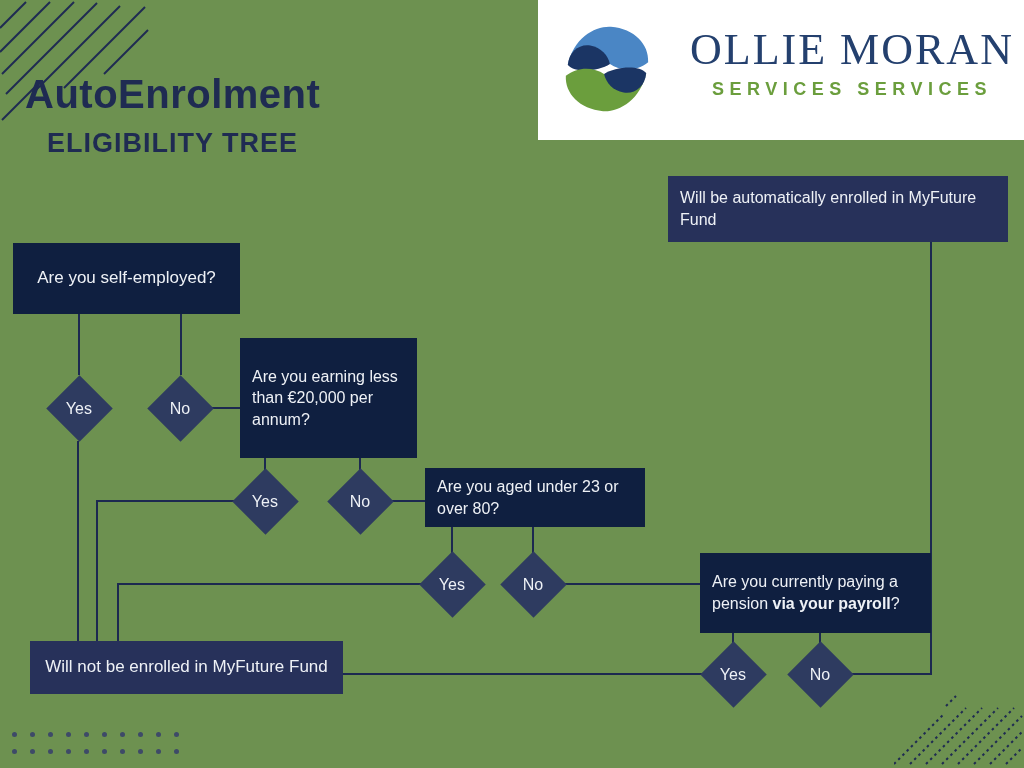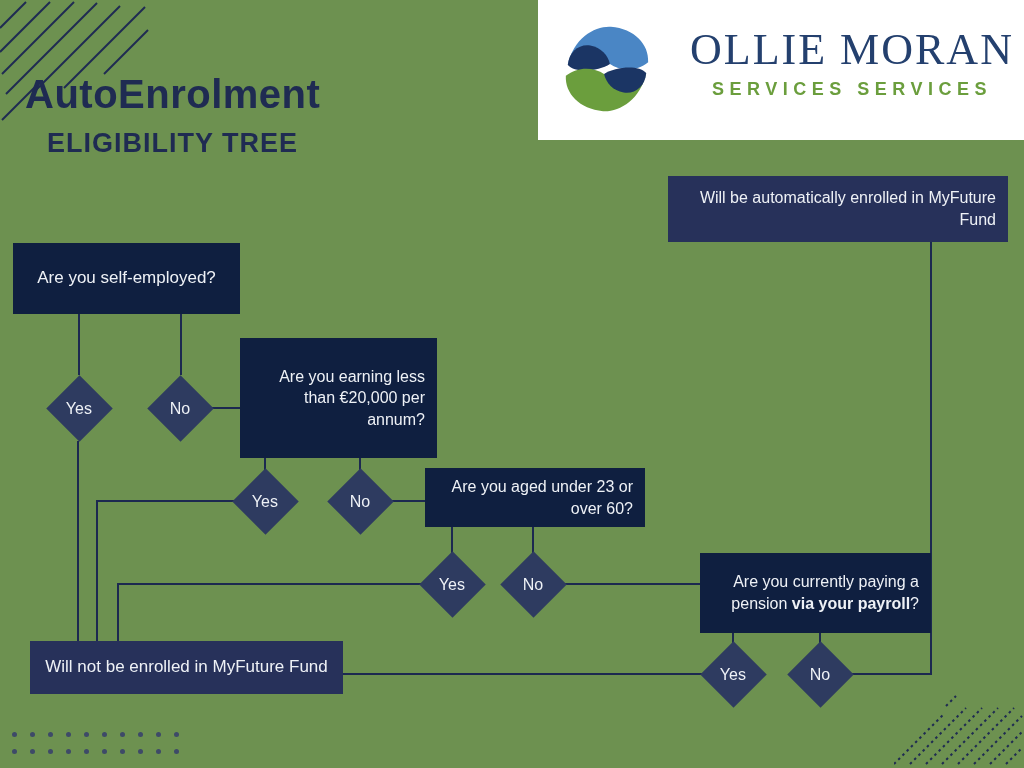--- a/index.html
+++ b/index.html
@@ -19,21 +19,21 @@
 
   
   .logo-panel{position:absolute;left:538px;top:0;width:508px;height:140px;background:#ffffff;display:flex;align-items:center;}
   .logo-mark{position:absolute;left:20px;top:20px;width:98px;height:98px;}
   .logo-text{position:absolute;left:128px;top:24px;width:372px;text-align:center;}
   .logo-name{font-family:"Liberation Serif",serif;font-size:44px;font-weight:500;color:var(--logo-navy);letter-spacing:2px;white-space:nowrap;}
   .logo-tagline{margin-top:4px;font-size:18px;font-weight:700;color:var(--logo-green);letter-spacing:5.5px;white-space:nowrap;}
 
   
   .qbox,.obox{position:absolute;display:flex;align-items:center;justify-content:center;
-    text-align:right;color:var(--text-light);line-height:1.35;padding:6px 12px;}
+    text-align:left;color:var(--text-light);line-height:1.35;padding:6px 12px;}
   .qbox{background:var(--question-box);}
   .obox{background:var(--outcome-box);}
   .qbox b{font-weight:700;}
 
   
   .diamond{position:absolute;width:47px;height:47px;background:var(--diamond);
     transform:rotate(45deg);display:flex;align-items:center;justify-content:center;}
   .diamond .dlabel{transform:rotate(-45deg);color:var(--text-light);font-size:16px;}
 
   
@@ -94,22 +94,22 @@
   <div class="hline" style="left:852px;top:673px;width:80px"></div>
   <div class="vline" style="left:930px;top:242px;height:433px"></div>
   <div class="hline" style="left:343px;top:673px;width:359px"></div>
   <div class="hline" style="left:117px;top:583px;width:304px"></div>
   <div class="vline" style="left:117px;top:583px;height:59px"></div>
   <div class="hline" style="left:96px;top:500px;width:138px"></div>
   <div class="vline" style="left:96px;top:500px;height:142px"></div>
   <div class="vline" style="left:77px;top:441px;height:201px"></div>
 
   <div class="qbox" style="left:13px;top:243px;width:227px;height:71px;font-size:17px">Are you self-employed?</div>
-  <div class="qbox" style="left:240px;top:338px;width:197px;height:120px;font-size:16px">Are you earning less than €20,000 per annum?</div>
-  <div class="qbox" style="left:425px;top:468px;width:220px;height:59px;font-size:16px">Are you aged under 23 or over 60?</div>
+  <div class="qbox" style="left:240px;top:338px;width:177px;height:120px;font-size:16px">Are you earning less than €20,000 per annum?</div>
+  <div class="qbox" style="left:425px;top:468px;width:220px;height:59px;font-size:16px">Are you aged under 23 or over 80?</div>
   <div class="qbox" style="left:700px;top:553px;width:231px;height:80px;font-size:16px">
     <span><span>Are you currently paying a pension </span><b>via your payroll</b><span>?</span></span>
   </div>
 
   <div class="obox" style="left:668px;top:176px;width:340px;height:66px;font-size:16px">Will be automatically enrolled in MyFuture Fund</div>
   <div class="obox" style="left:30px;top:641px;width:313px;height:53px;font-size:17px">Will not be enrolled in MyFuture Fund</div>
 
   <div class="diamond" style="left:55.5px;top:384.5px">
     <span class="dlabel">Yes</span>
     </div>

